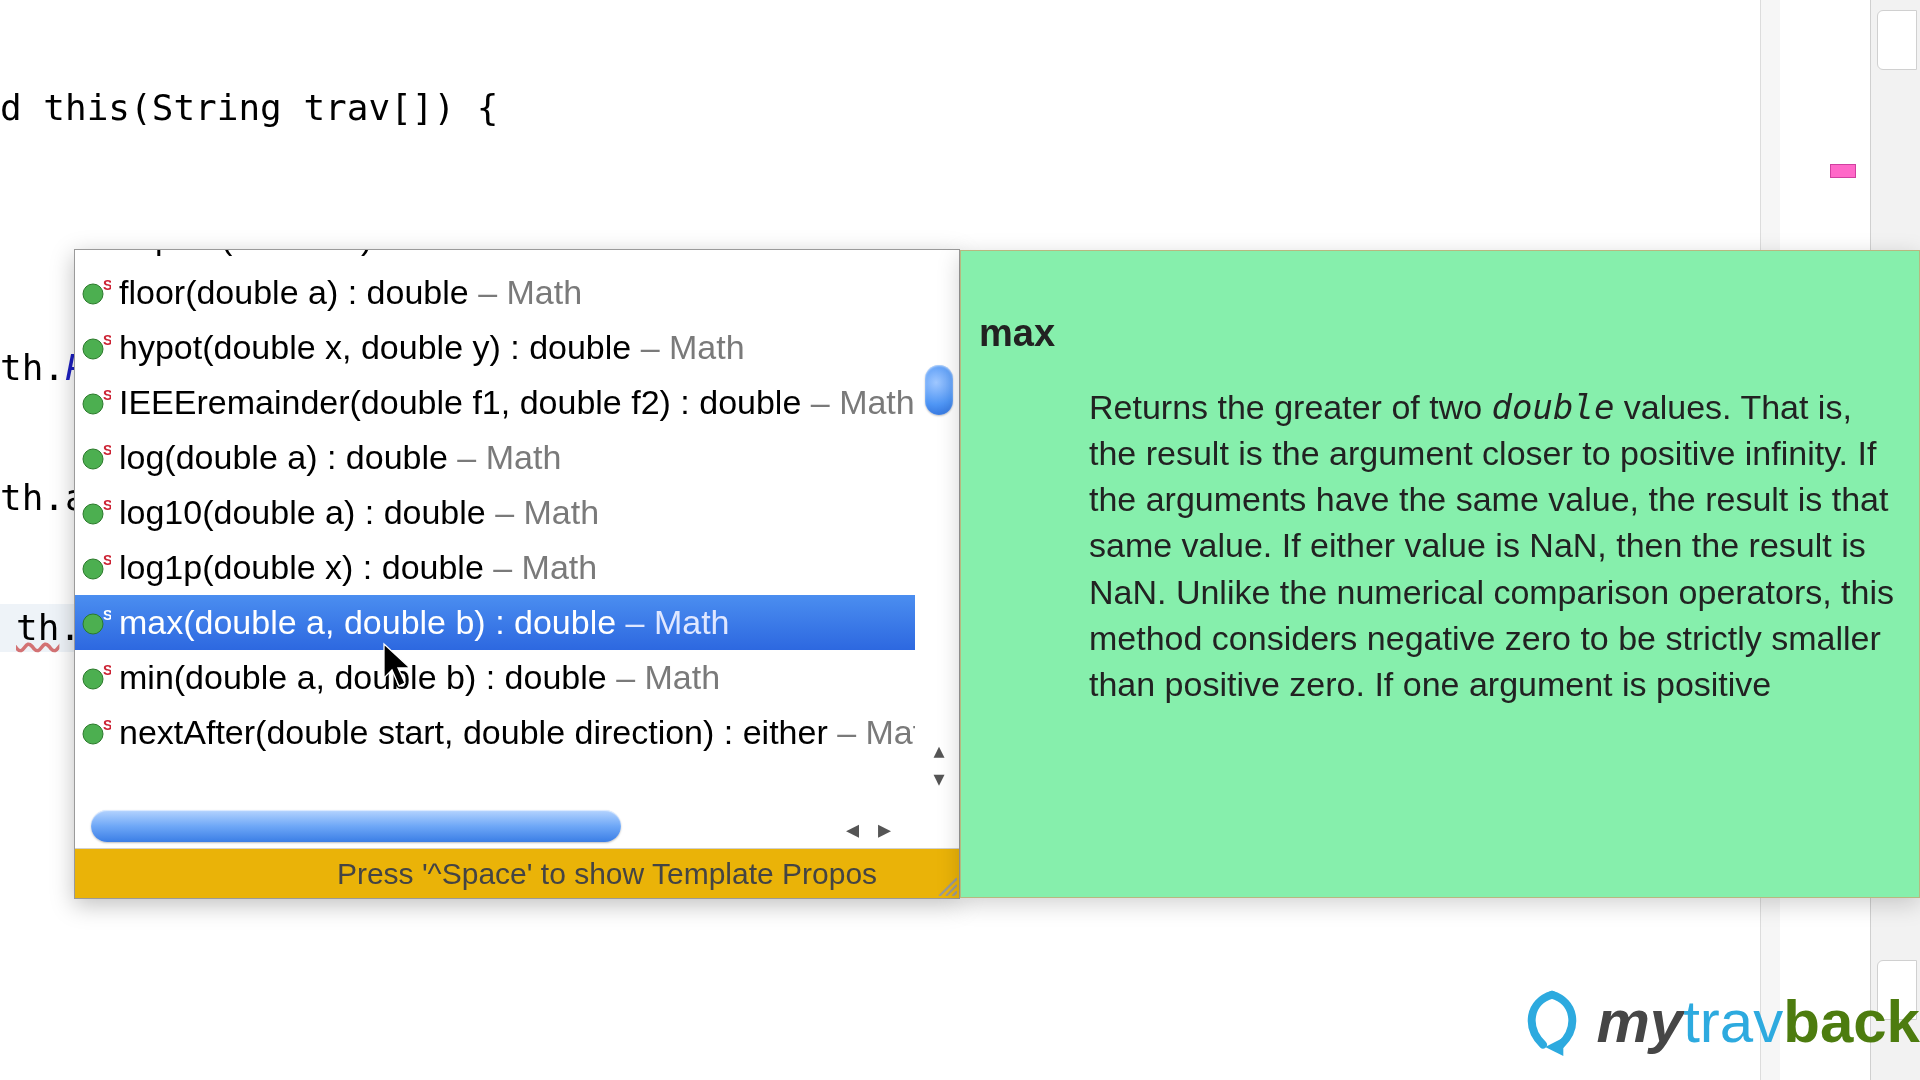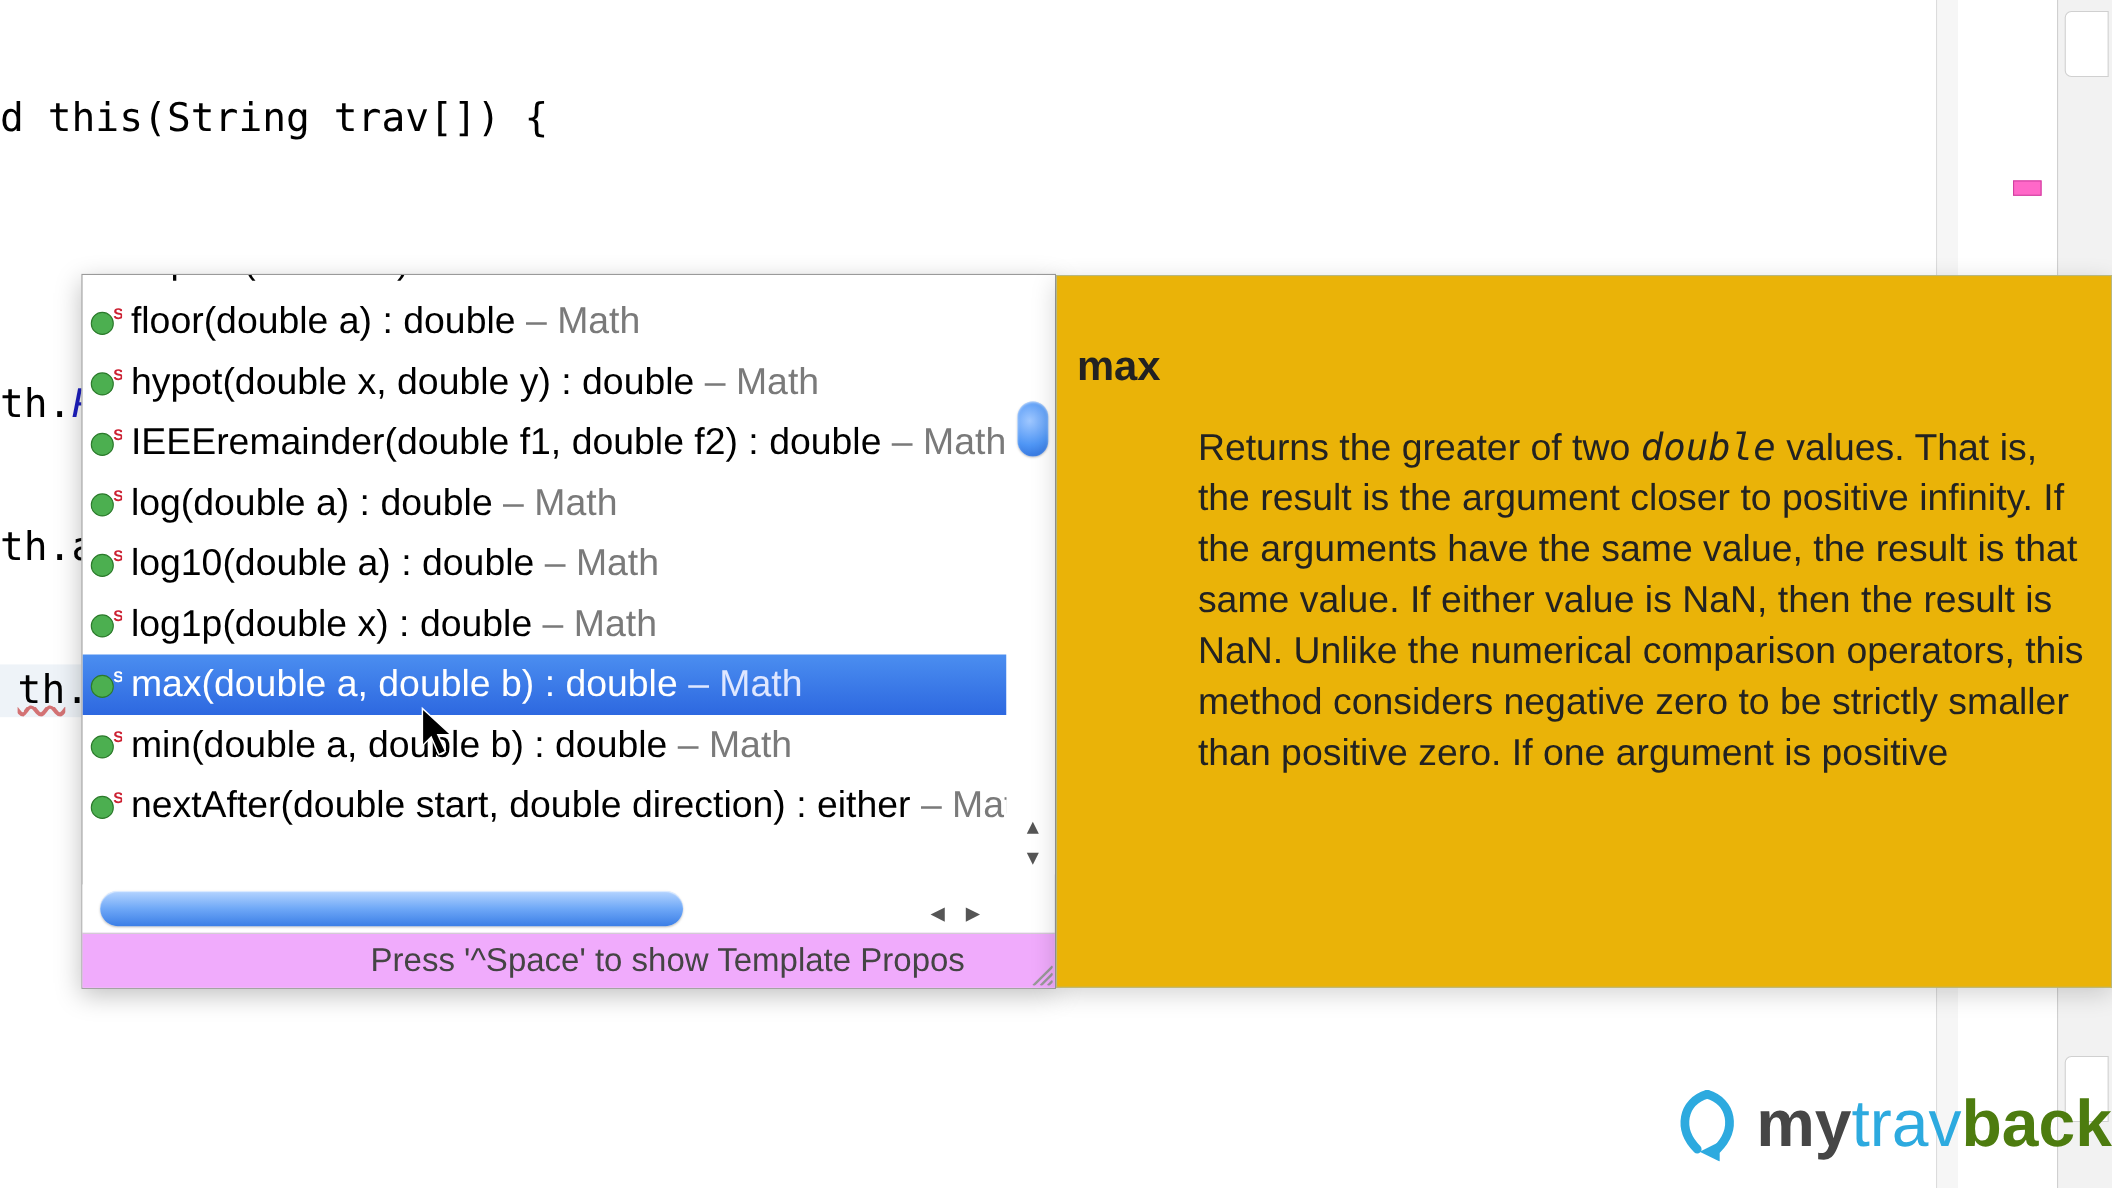--- a/index.html
+++ b/index.html
@@ -169,40 +169,40 @@
   
   .popup-status {
     position: absolute;
     left: 0; bottom: 0;
     width: 100%; height: 50px;
     line-height: 50px;
     font-size: 30px;
     color: #444;
     text-align: center;
     border-top: 1px solid #d0d0d0;
-    background: #f0abfc;
+    background: #eab308;
     overflow: hidden;
     white-space: nowrap;
     padding-left: 180px;
     margin-top: 48px;
   }
   .resize-grip {
     position: absolute;
     right: 2px; bottom: 2px;
     width: 22px; height: 22px;
   }
   
   
   .doc {
     position: absolute;
     left: 960px;
     top: 250px;
     width: 960px;
     height: 648px;
-    background: #eab308;
+    background: #86efac;
     border: 1px solid #b8b880;
     box-shadow: 0 6px 22px rgba(0,0,0,0.18);
     overflow: hidden;
   }
   .doc-inner {
     padding: 58px 18px 0 18px;
     font-size: 34px;
     color: #222;
     line-height: 1.28;
   }
@@ -258,21 +258,21 @@
     right: 0;
     bottom: 24px;
     font-size: 60px;
     font-weight: 500;
     color: #3b3b3b;
     font-family: "Helvetica Neue", Arial, sans-serif;
     display: flex;
     align-items: center;
     gap: 10px;
   }
-  .logo .b1 { color: #464646; font-weight:600;}
+  .logo .b1 { color: #464646; font-weight:600;font-style:italic;}
   .logo .b2 { color: #2daadf; font-weight: 400; }
   .logo .b3 { color: #4d7c0f; font-weight: 600; }
 </style>
 </head>
 <body>
 
 <div class="editor-bg">
   <div class="line"><span>d this(String trav[]) {</span></div>
   <div class="line"><span></span></div>
   <div class="line"><span class="kw">th.</span><span class="italic">PI</span><span>;</span></div>

